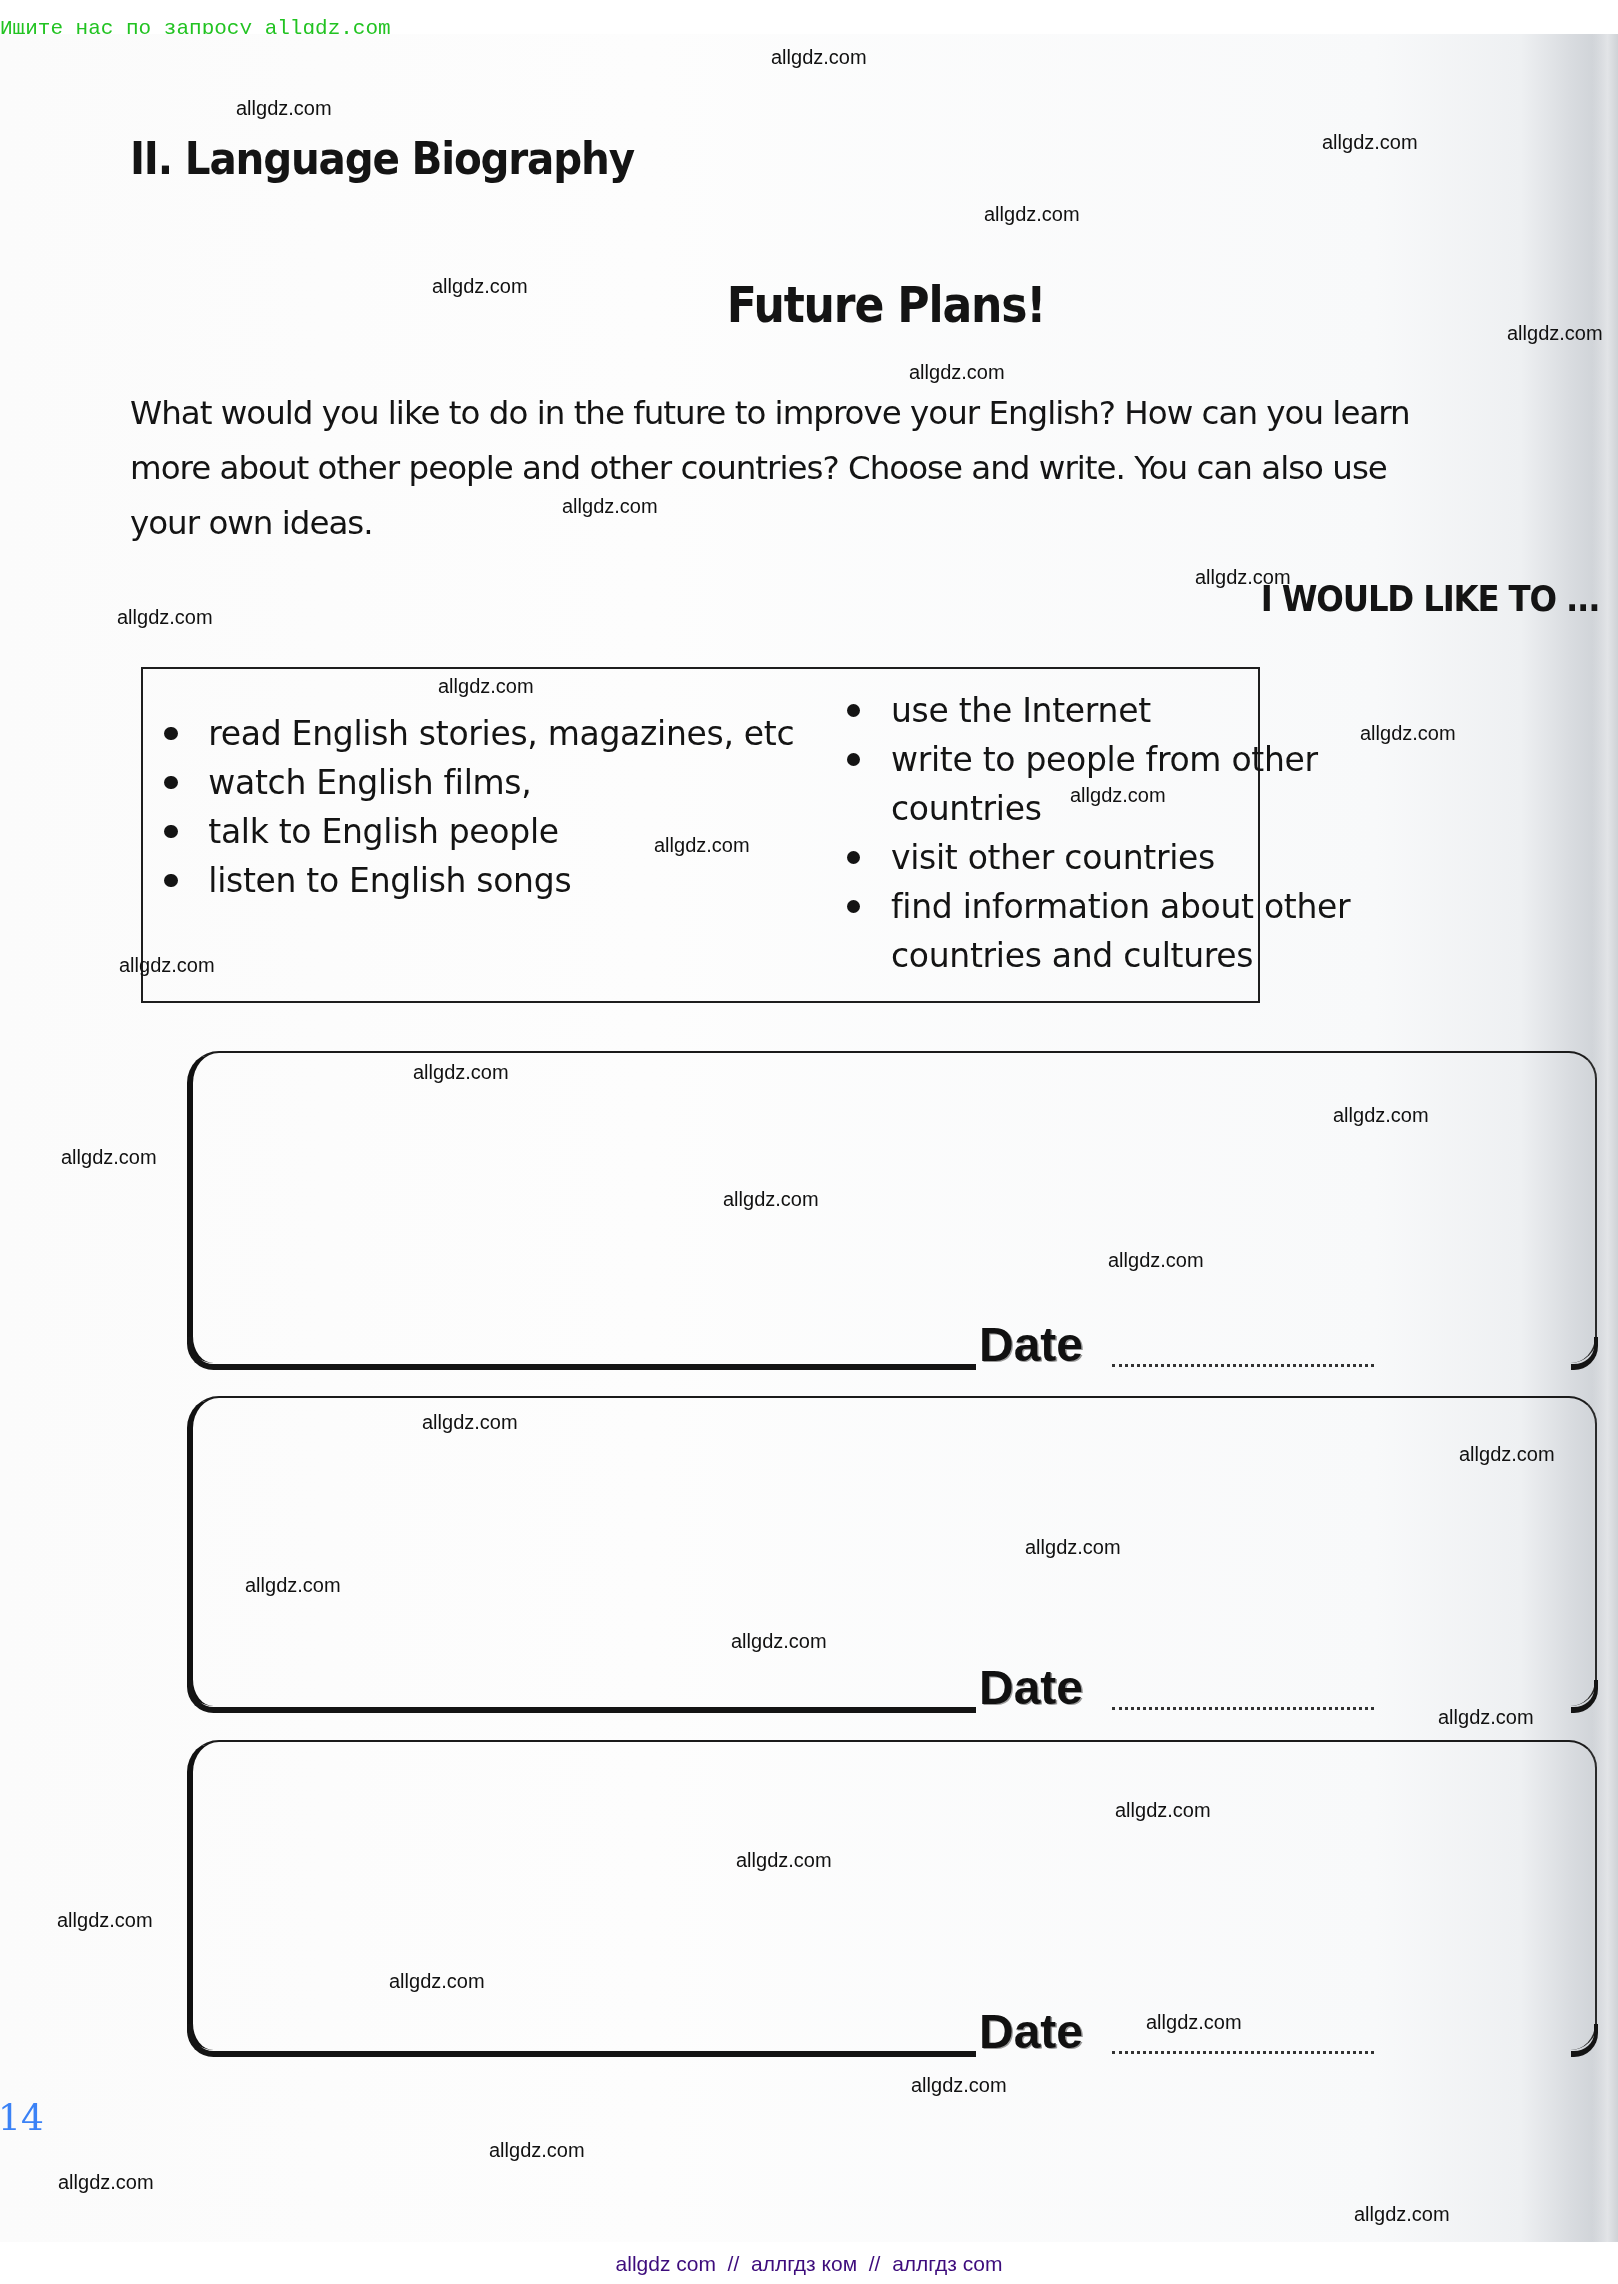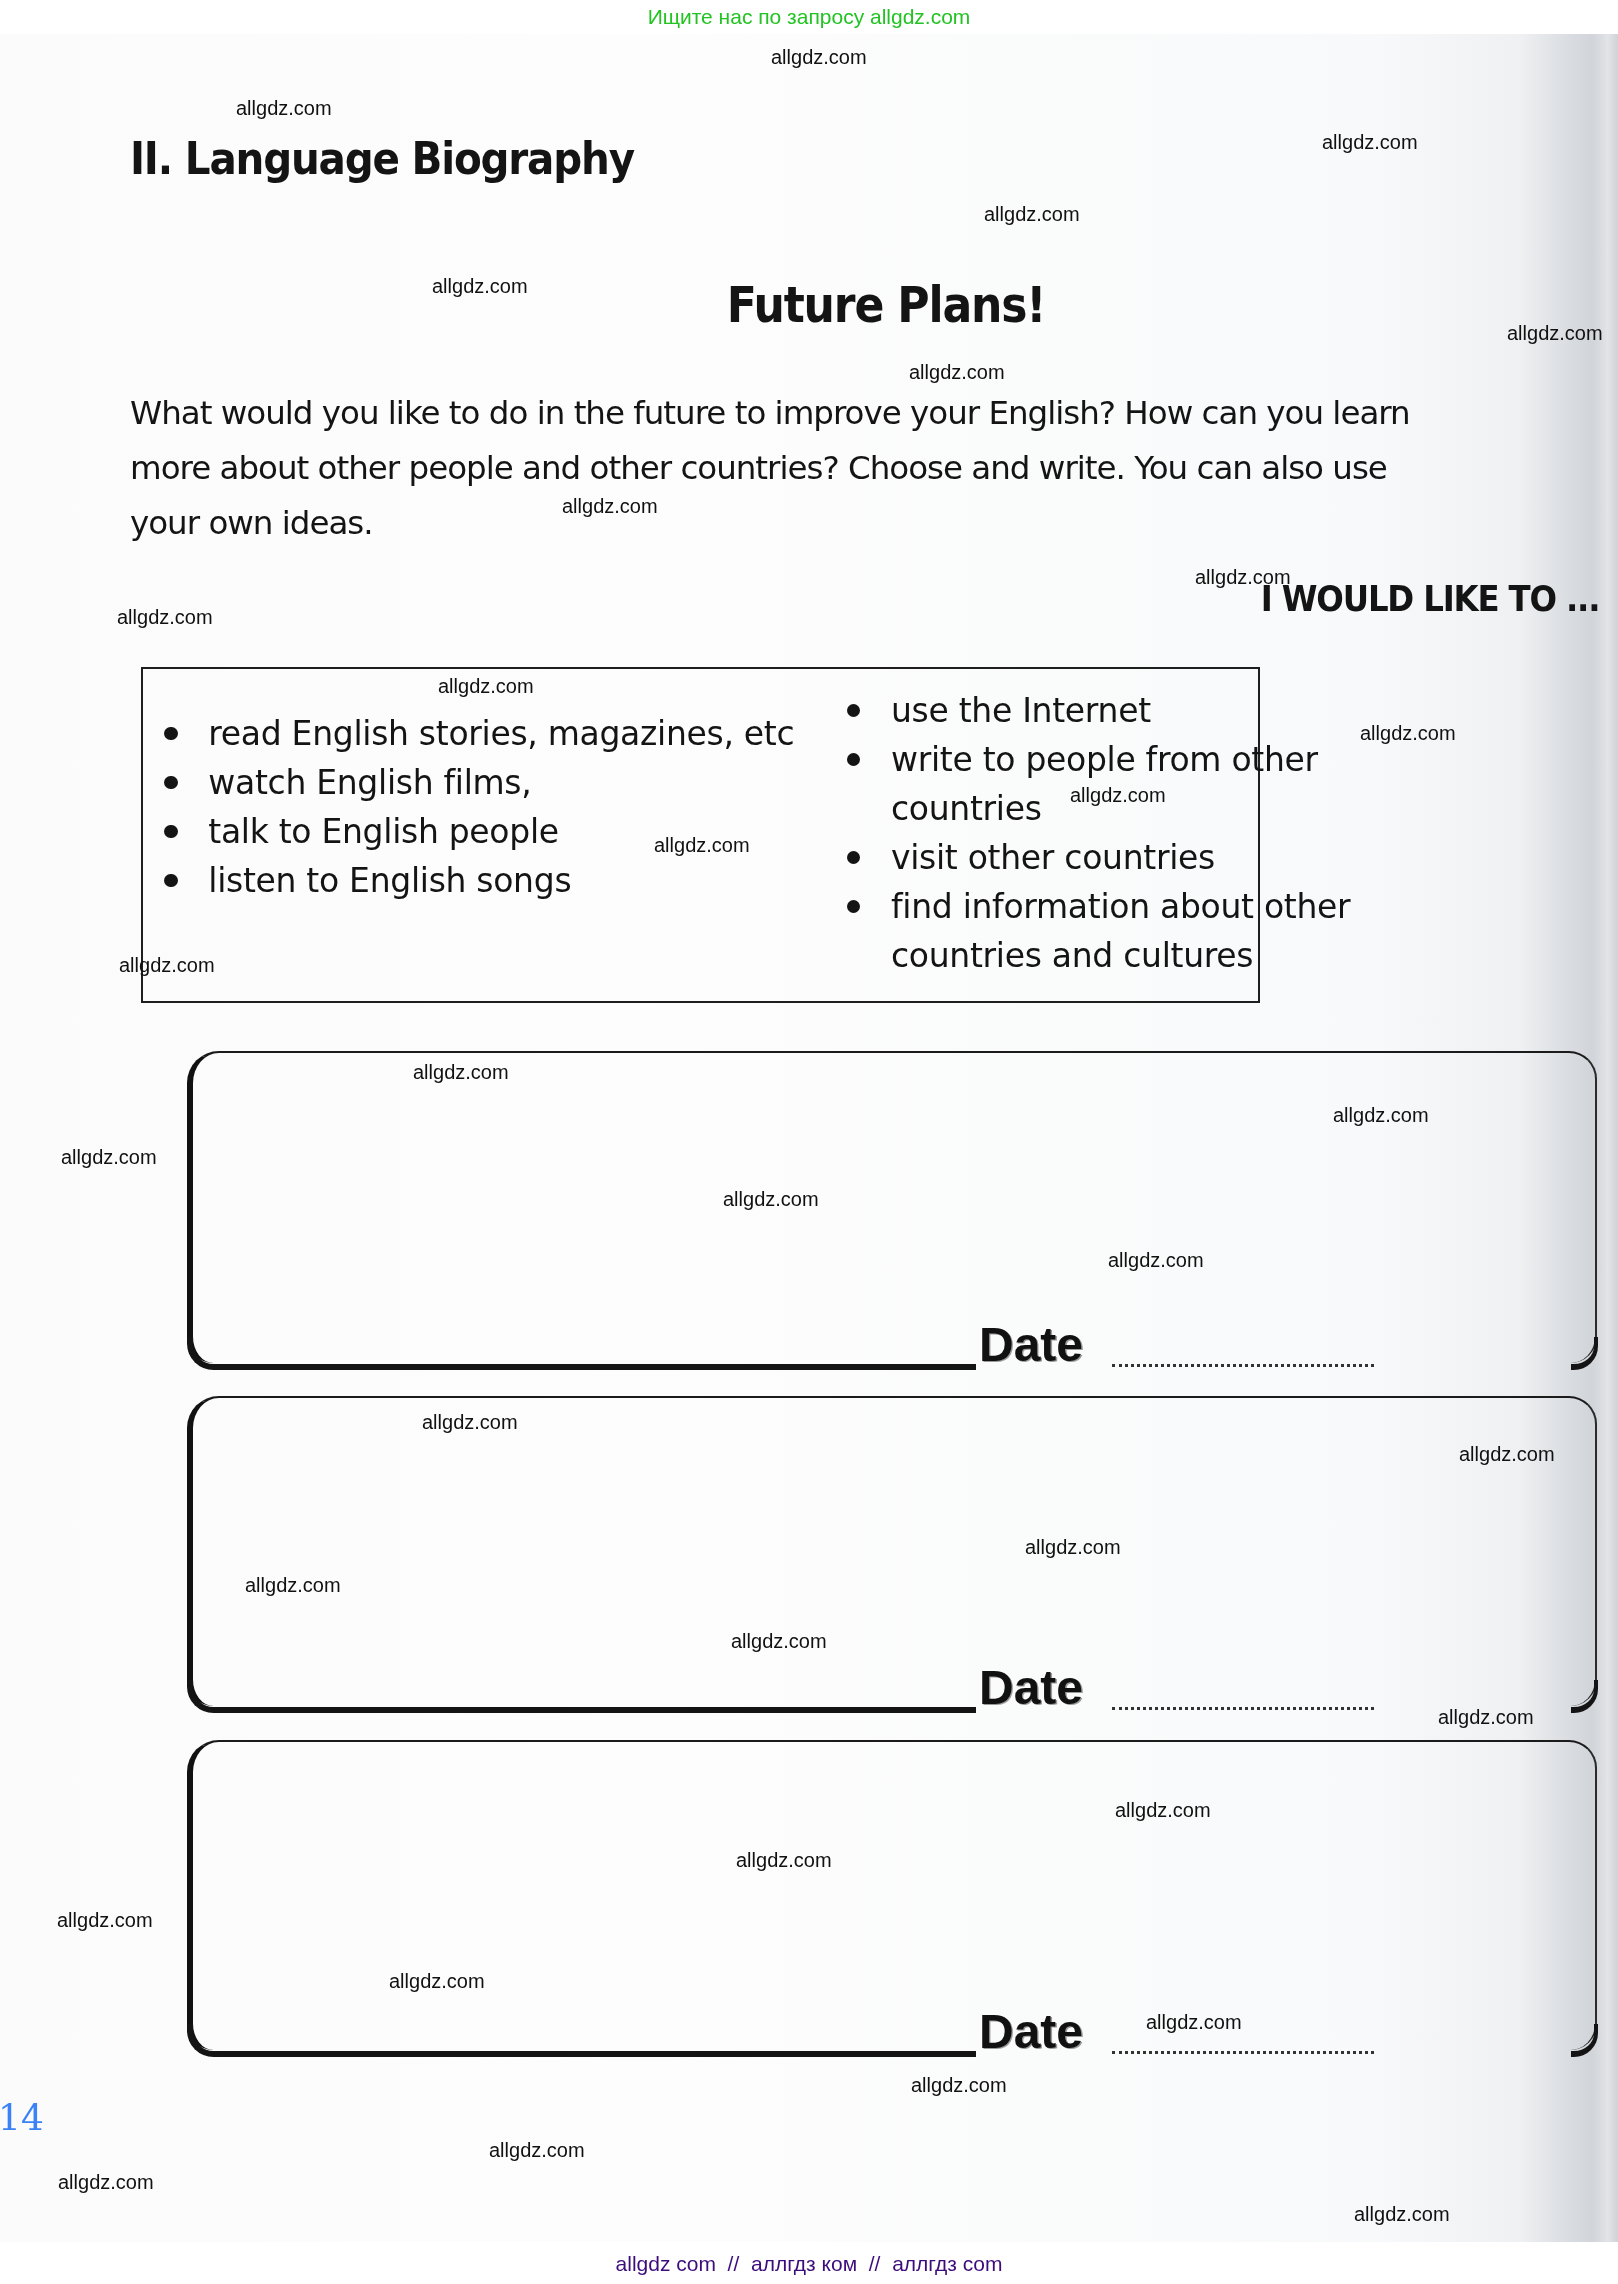--- a/index.html
+++ b/index.html
@@ -3,23 +3,23 @@
   <meta charset="utf-8">
   <style>
     html, body { margin: 0; padding: 0; }
     body {
       width: 1618px; height: 2284px; position: relative; overflow: hidden;
       background: #ffffff;
       font-family: "DejaVu Sans", sans-serif;
       color: #141414;
     }
     .top-banner {
-      position: absolute; left: 0; top: 0; width: 1618px; height: 34px;
-      background: #ffffff; text-align: center;
-      font-family: Liberation Sans, sans-serif; font-size: 21px; line-height: 33px;
+      position: absolute; left: 0; top: 12px; width: 1618px; height: 34px;
+      background: #ffffff; text-align: left;
+      font-family: Liberation Mono, monospace; font-size: 21px; line-height: 33px;
     }
     .page {
       position: absolute; left: 0; top: 34px; width: 1618px; height: 2208px;
       background: linear-gradient(90deg, #fbfbfb 0%, #fdfdfd 40%, #f8f9fa 85%, #eef0f2 94%, #d9dce0 97%, #c8ccd1 100%);
     }
     .page-edge {
       position: absolute; right: 0; top: 34px; width: 26.5px; height: 2208px;
       background: linear-gradient(90deg, rgba(255,255,255,0) 0%, #e2e4e7 60%, #cfd2d6 100%);
     }
     .section-title {

